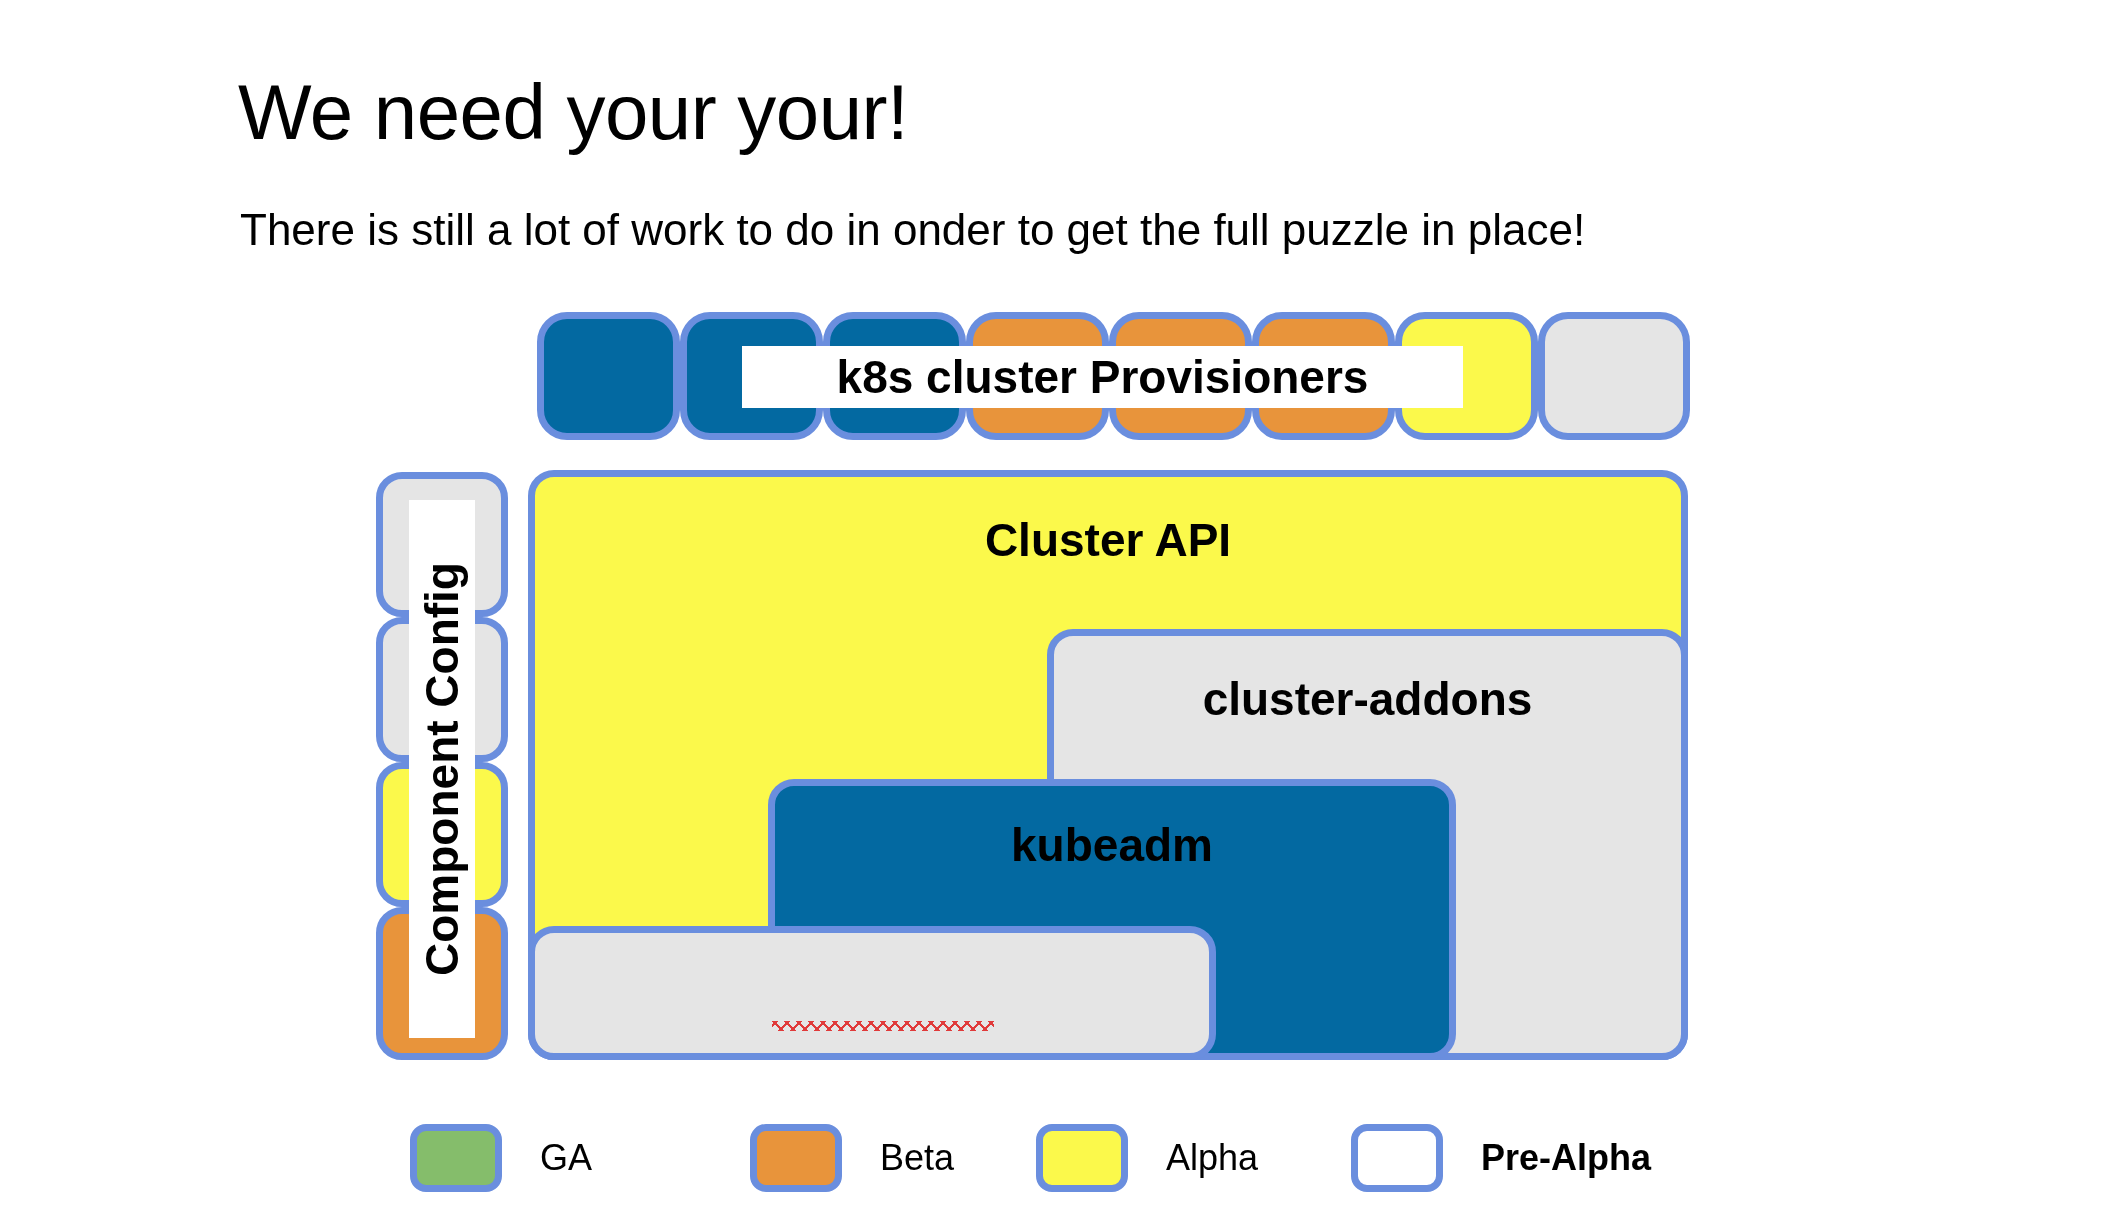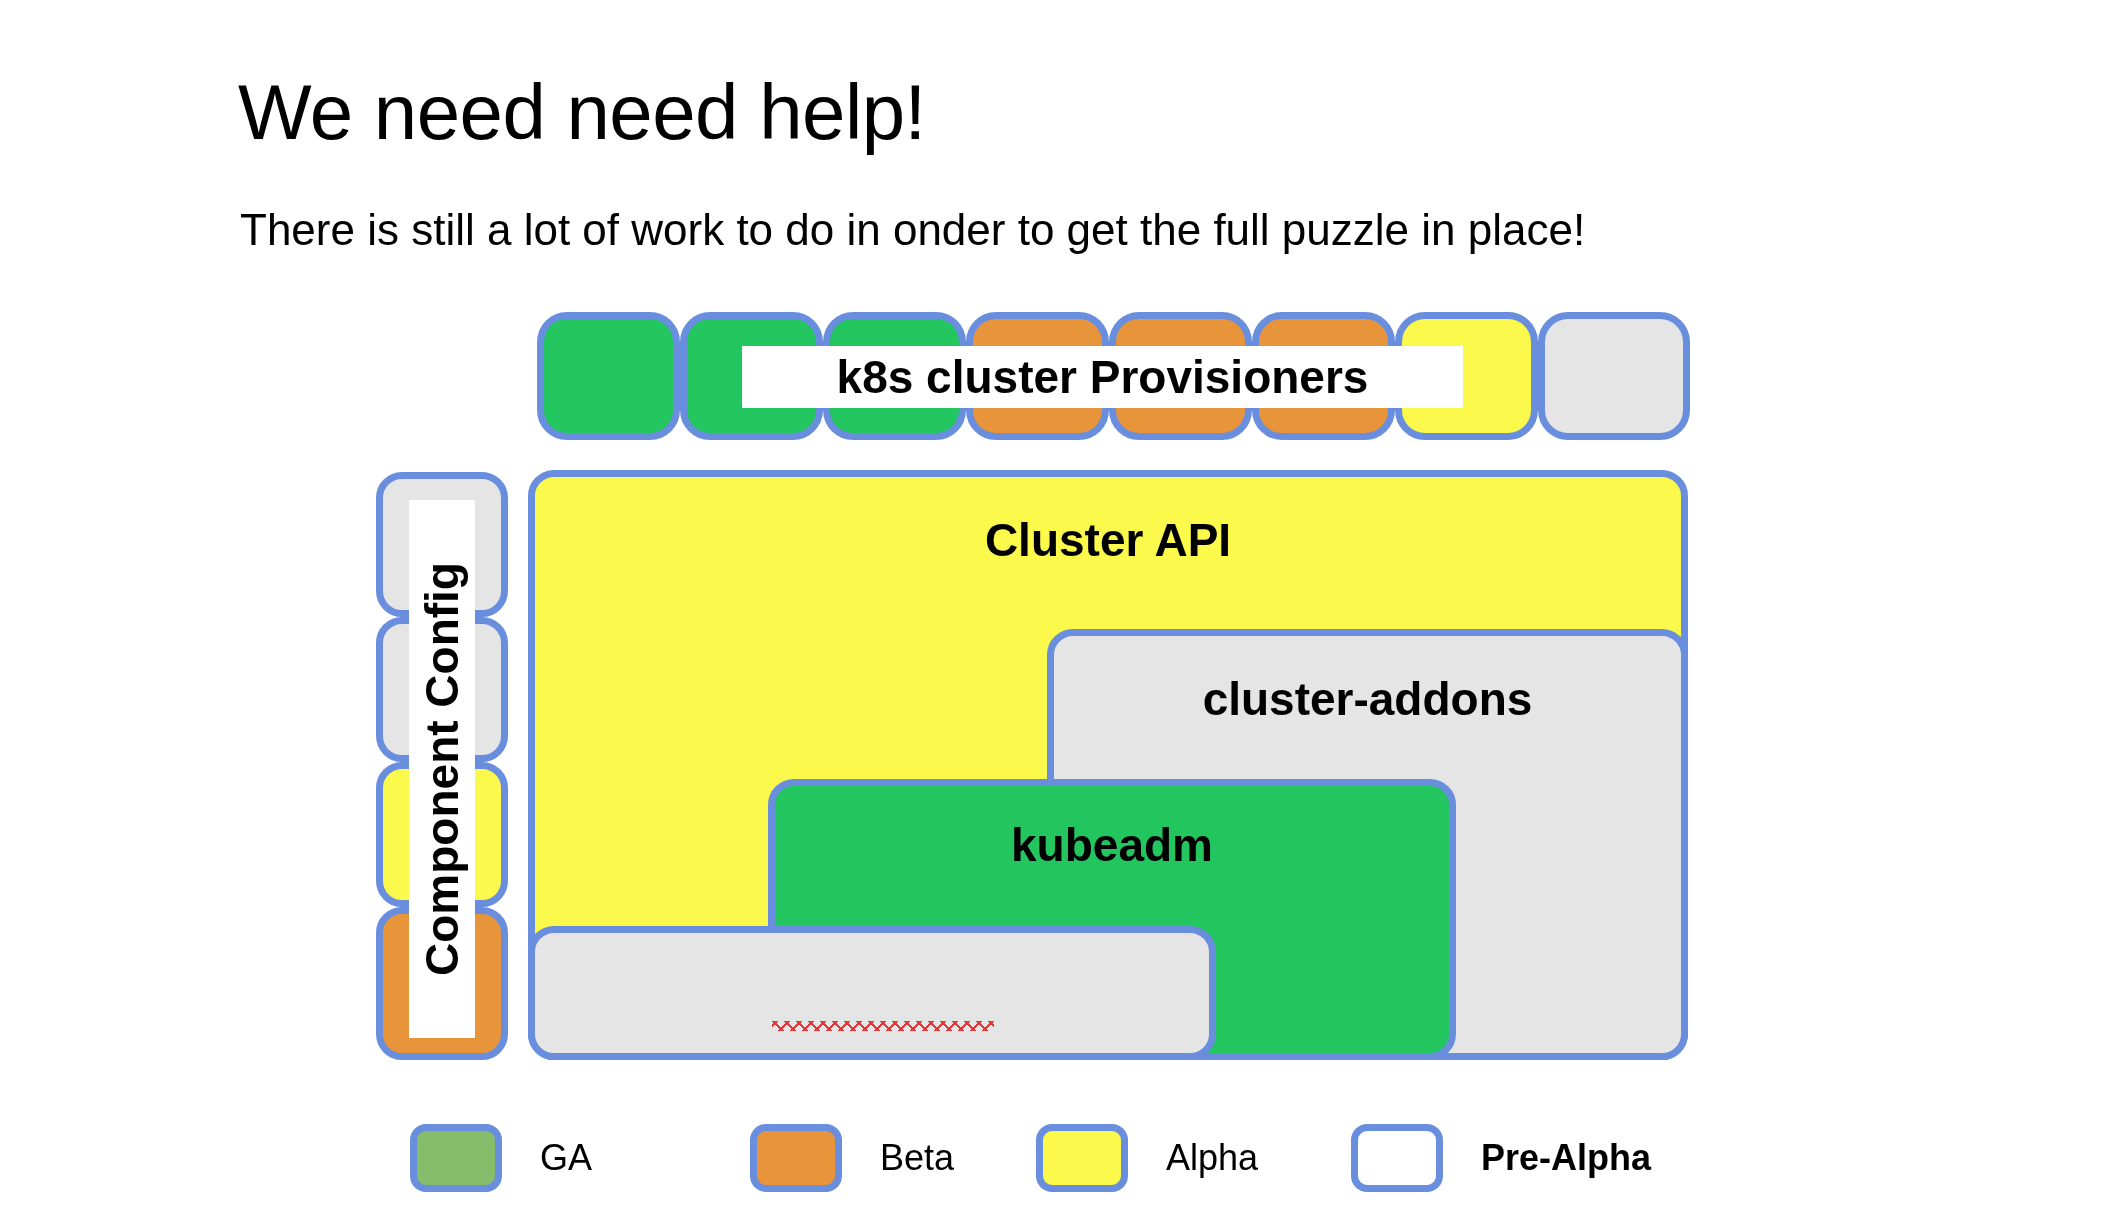--- a/index.html
+++ b/index.html
@@ -39,21 +39,21 @@
   }
 
   
   .dbox {
     position: absolute;
     box-sizing: border-box;
     border: 7px solid #6a8ede;
     border-radius: 26px;
     background: #ffffff;
   }
-  .dbox.ga     { background: #22c55e; }
+  .dbox.ga     { background: #0369a1; }
   .dbox.beta   { background: #e8943b; }
   .dbox.alpha  { background: #fbf94b; }
   .dbox.prealpha { background: #e5e5e5; }
 
   
   #diagram {
     position: absolute;
     left: 0;
     top: 0;
     width: 2126px;
@@ -146,21 +146,21 @@
   .legend-swatch.prealpha { background: #ffffff; }
   .legend-text {
     margin-left: 38px;
     font-size: 36px;
     white-space: nowrap;
   }
 </style>
 </head>
 <body>
 
-<h1 id="slide-title">We need need help!</h1>
+<h1 id="slide-title">We need your your!</h1>
 
 <p id="slide-subtitle">There is still a lot of work to do in onder to get the full puzzle in place!</p>
 
 <div id="diagram">
 
   <div class="dbox prov-box ga" style="left:537px;  top:312px; width:143px; height:128px;"></div>
   <div class="dbox prov-box ga" style="left:680px;  top:312px; width:143px; height:128px;"></div>
   <div class="dbox prov-box ga" style="left:823px;  top:312px; width:143px; height:128px;"></div>
   <div class="dbox prov-box beta" style="left:966px;  top:312px; width:143px; height:128px;"></div>
   <div class="dbox prov-box beta" style="left:1109px; top:312px; width:143px; height:128px;"></div>

